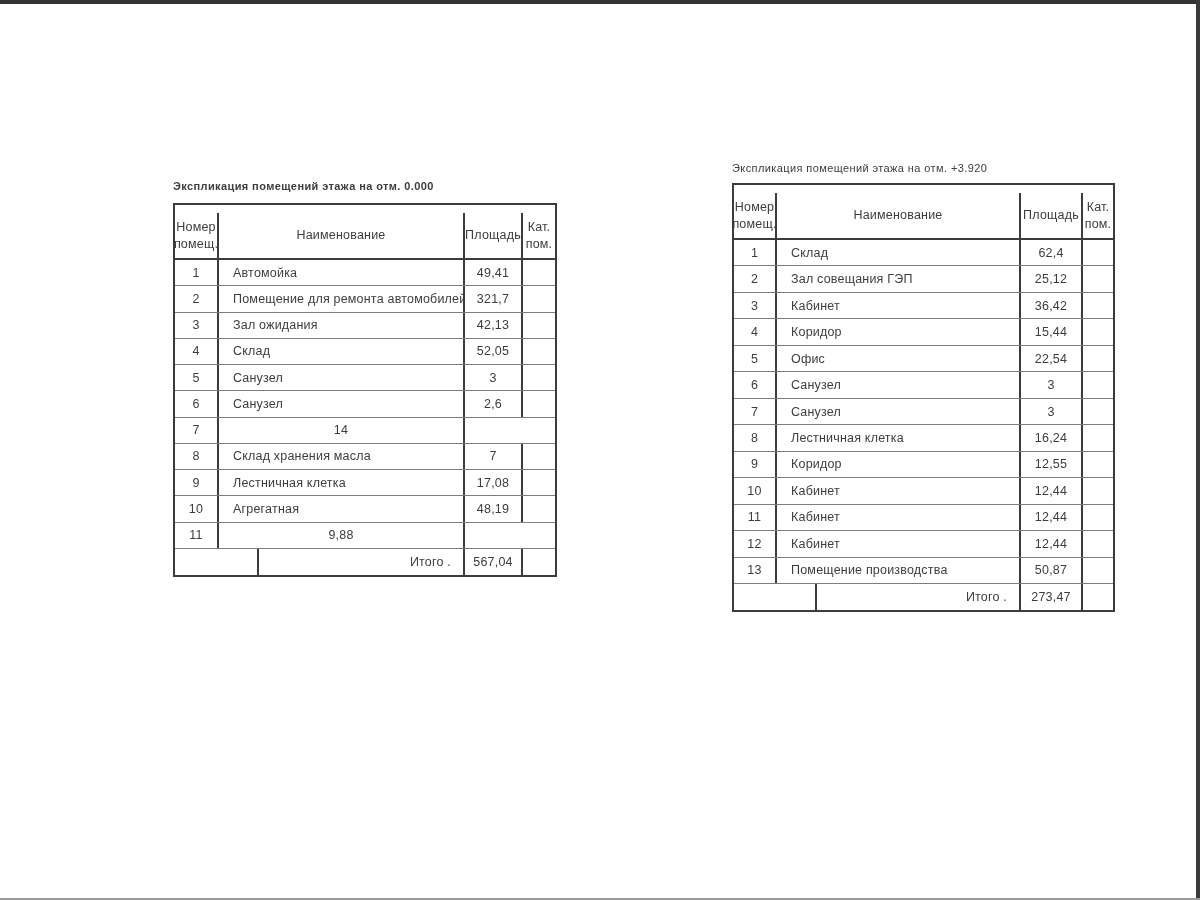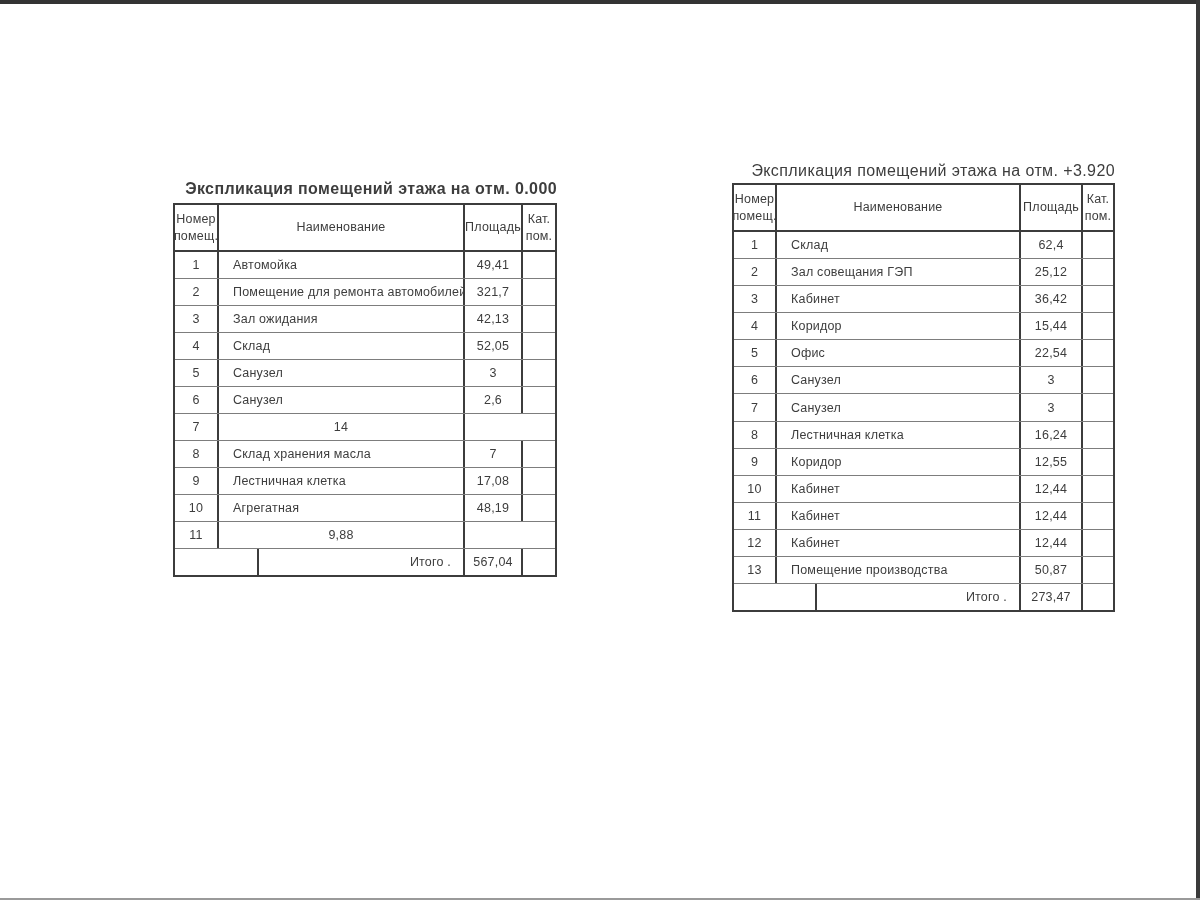--- a/index.html
+++ b/index.html
@@ -26,22 +26,22 @@
     position: absolute; top: 0; right: 0; width: 4px; height: 900px;
     background: #3a3a3a;
   }
   .bottom-line {
     position: absolute; bottom: 0; left: 0; width: 1200px; height: 2px;
     background: #9a9a9a;
   }
 
   .table-title {
     position: absolute;
-    text-align: right;
-    font-size: 16px;
+    text-align: left;
+    font-size: 11px;
     letter-spacing: 0.4px;
     color: #3d3d3d;
     white-space: nowrap;
   }
   #title-left  { left: 173px; width: 384px; top: 180px; font-weight: bold; }
   #title-right { left: 732px; width: 383px; top: 162px; }
 
   .extable {
     position: absolute;
     border: 2px solid #3c3c3c;
@@ -55,20 +55,21 @@
   }
   #table-left  { left: 173px; top: 203px; width: 384px; height: 374px; --cols: 44px 1fr 58px 32px; }
   #table-right { left: 732px; top: 183px; width: 383px; height: 429px; --cols: 43px 1fr 62px 30px; }
 
   .thead {
     display: grid;
     grid-template-columns: var(--cols);
     height: 45px;
     border-bottom: 2px solid #3c3c3c;
     flex: 0 0 auto;
+    margin-top: 8px;
   }
   .tbody {
     display: flex;
     flex-direction: column;
     flex: 1 1 auto;
   }
   .trow {
     display: grid;
     grid-template-columns: var(--cols);
     flex: 1 1 0;

